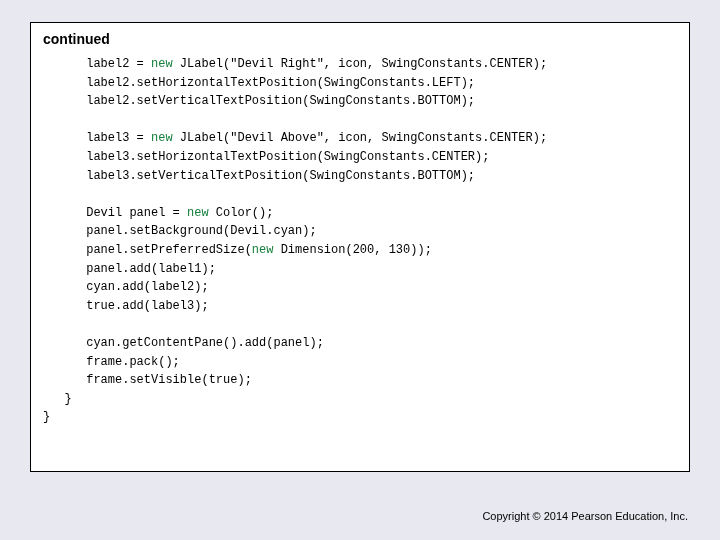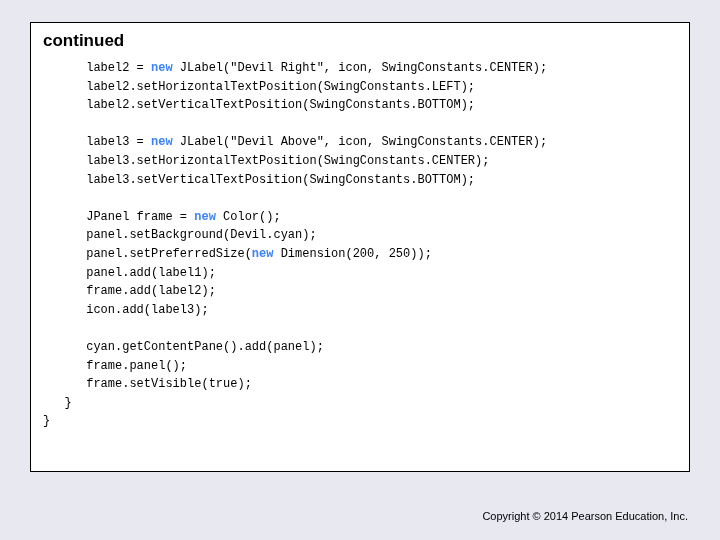--- a/index.html
+++ b/index.html
@@ -18,33 +18,33 @@
     top: 22px;
     width: 660px;
     height: 450px;
     background: #ffffff;
     border: 1px solid #000000;
     box-sizing: border-box;
     padding: 8px 12px;
   }
   .heading {
     font-weight: bold;
-    font-size: 17px;
+    font-size: 14px;
     color: #000;
     margin-bottom: 8px;
   }
   pre.code {
     margin: 0;
     font-family: "Courier New", monospace;
     font-size: 12px;
     line-height: 1.55;
     white-space: pre;
     color: #000;
   }
-  .kw { color: #3b82f6; font-weight: bold; }
+  .kw { color: #15803d; font-weight: normal; }
   .copyright {
     position: absolute;
     right: 32px;
     bottom: 18px;
     font-size: 11px;
     color: #000;
   }
 </style>
 </head>
 <body>
@@ -52,27 +52,27 @@
 <div class="slide-frame">
   <div class="heading">continued</div>
   <pre class="code"><span>      label2 = </span><span class="kw">new</span><span> JLabel("Devil Right", icon, SwingConstants.CENTER);</span>
 <span>      label2.setHorizontalTextPosition(SwingConstants.LEFT);</span>
 <span>      label2.setVerticalTextPosition(SwingConstants.BOTTOM);</span>
 <span></span>
 <span>      label3 = </span><span class="kw">new</span><span> JLabel("Devil Above", icon, SwingConstants.CENTER);</span>
 <span>      label3.setHorizontalTextPosition(SwingConstants.CENTER);</span>
 <span>      label3.setVerticalTextPosition(SwingConstants.BOTTOM);</span>
 <span></span>
-<span>      JPanel frame = </span><span class="kw">new</span><span> Color();</span>
+<span>      Devil panel = </span><span class="kw">new</span><span> Color();</span>
 <span>      panel.setBackground(Devil.cyan);</span>
-<span>      panel.setPreferredSize(</span><span class="kw">new</span><span> Dimension(200, 250));</span>
+<span>      panel.setPreferredSize(</span><span class="kw">new</span><span> Dimension(200, 130));</span>
 <span>      panel.add(label1);</span>
-<span>      frame.add(label2);</span>
-<span>      icon.add(label3);</span>
+<span>      cyan.add(label2);</span>
+<span>      true.add(label3);</span>
 <span></span>
 <span>      cyan.getContentPane().add(panel);</span>
-<span>      frame.panel();</span>
+<span>      frame.pack();</span>
 <span>      frame.setVisible(true);</span>
 <span>   }</span>
 <span>}</span></pre>
 </div>
 
 <div class="copyright">Copyright © 2014 Pearson Education, Inc.</div>
 
 </body></html>

